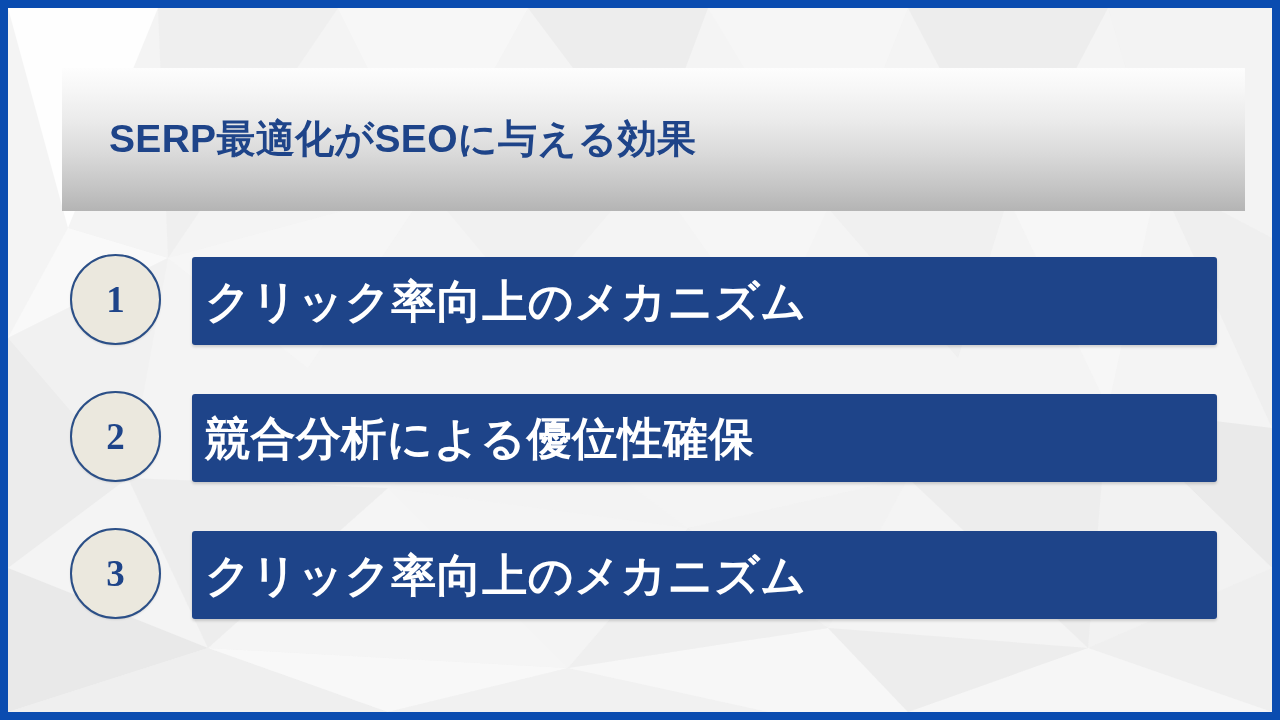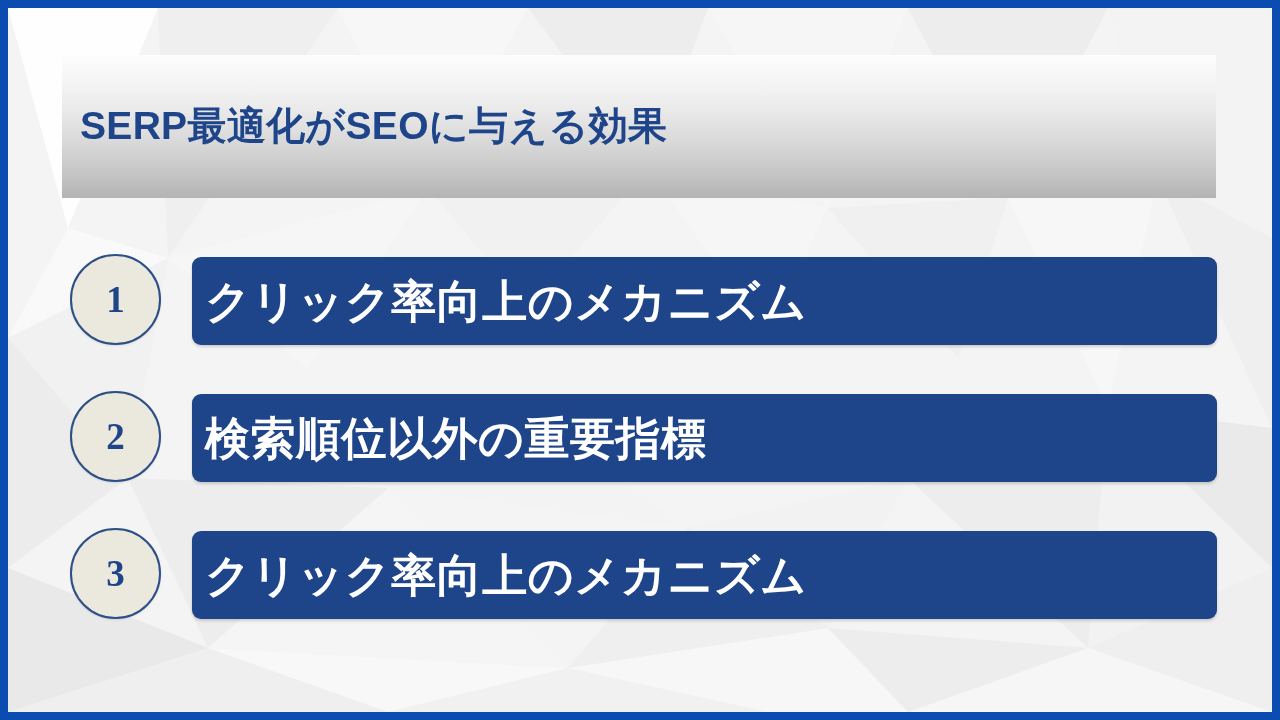--- a/index.html
+++ b/index.html
@@ -46,33 +46,34 @@
     inset: 0;
     width: 100%;
     height: 100%;
     display: block;
   }
 
   
   .title-band {
     position: absolute;
     left: 54px;
-    top: 47px;
+    top: 60px;
     width: 1154px;
     height: 143px;
     background: linear-gradient(to bottom,
         #fdfdfd 0%,
         #f7f7f7 14%,
         #eaeaea 38%,
         #d8d8d8 62%,
         #c4c4c4 84%,
         #b4b4b4 100%);
     z-index: 3;
     display: flex;
     align-items: center;
+    padding-left: 29px;
   }
   .title-text {
     color: #1e4489;
     font-size: 39px;
     font-weight: bold;
     letter-spacing: 0.3px;
     padding-left: 18px;
     line-height: 1.1;
     white-space: nowrap;
   }
@@ -117,21 +118,21 @@
     line-height: 1;
     font-family: "Liberation Serif", "DejaVu Serif", serif;
   }
 
   .bar {
     position: absolute;
     left: 184px;
     width: 1025px;
     height: 88px;
     background: #1e4489;
-    border-radius: 9px;
+    border-radius: 3px;
     display: flex;
     align-items: center;
     box-shadow: 0 2px 3px rgba(0,0,0,0.16);
     box-sizing: border-box;
   }
   .bar-text {
     color: #ffffff;
     font-size: 45px;
     font-weight: bold;
     padding-left: 13px;
@@ -201,21 +202,21 @@
         <div class="bar">
           <span class="bar-text">クリック率向上のメカニズム</span>
         </div>
       </div>
 
       <div class="row">
         <div class="num-circle">
           <span class="num">2</span>
         </div>
         <div class="bar">
-          <span class="bar-text">検索順位以外の重要指標</span>
+          <span class="bar-text">競合分析による優位性確保</span>
         </div>
       </div>
 
       <div class="row">
         <div class="num-circle">
           <span class="num">3</span>
         </div>
         <div class="bar">
           <span class="bar-text">クリック率向上のメカニズム</span>
         </div>

